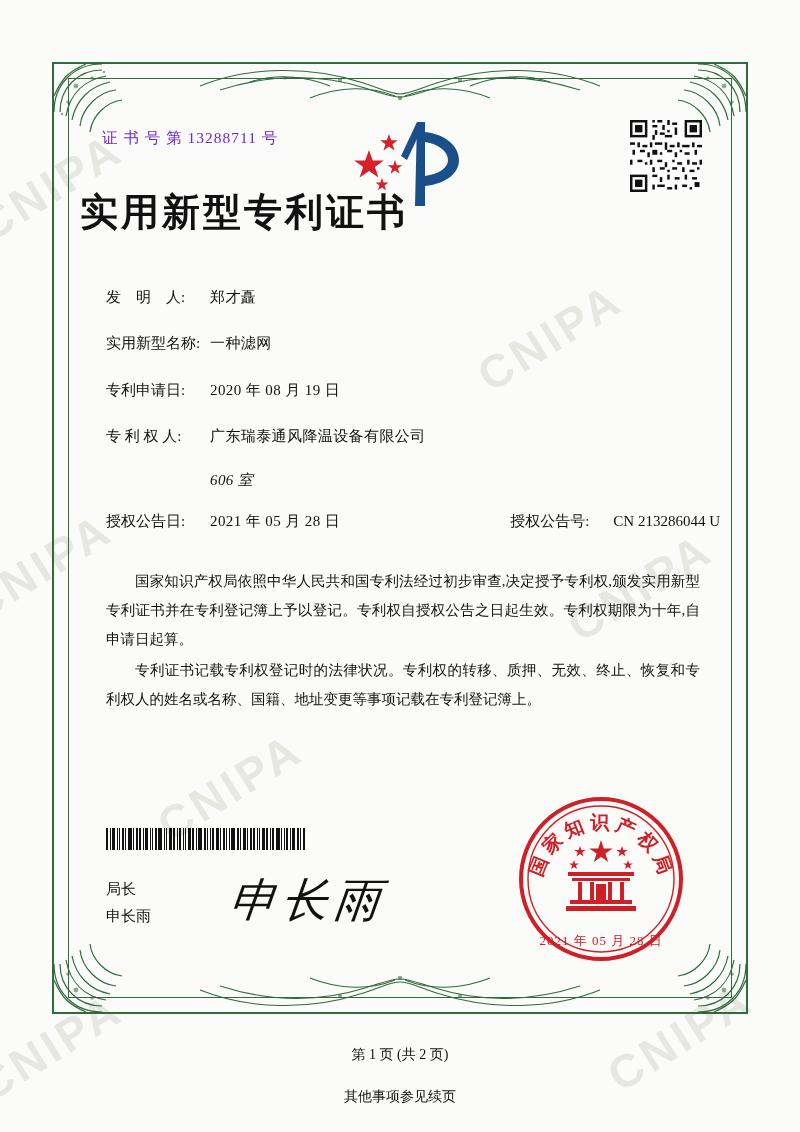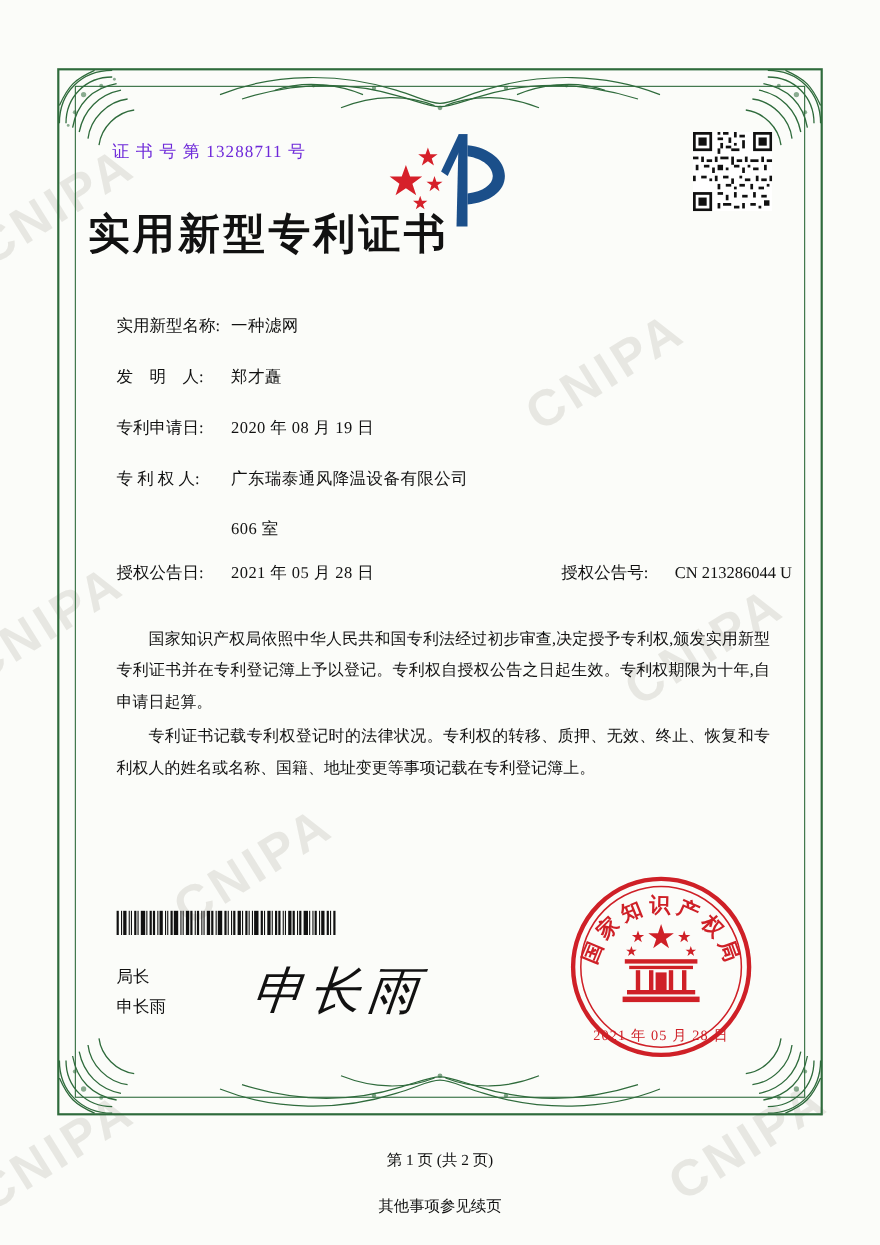--- a/index.html
+++ b/index.html
@@ -141,20 +141,21 @@
     letter-spacing: 0px;
     white-space: pre;
   }
   .field-value {
     flex: 1;
     letter-spacing: 0.4px;
   }
   .field-value-2 {
     margin-left: 104px;
     letter-spacing: 0.4px;
+    font-style: italic;
   }
 
   .paragraphs {
     margin-top: 34px;
     margin-left: 26px;
     margin-right: 20px;
     font-size: 14.5px;
     line-height: 2.0;
     color: #111;
     text-align: justify;
@@ -451,26 +452,26 @@
         <path d="M82 6 L90 6 L72 44 L66 40 Z"></path>
       </g>
     </svg>
 
     <div class="cert-no">证 书 号 第 13288711 号</div>
 
     <div class="title">实用新型专利证书</div>
 
     <div class="fields">
       <div class="field-row">
+        <div class="field-label">发　明　人:</div>
+        <div class="field-value">郑才矗</div>
+      </div>
+      <div class="field-row">
         <div class="field-label">实用新型名称:</div>
         <div class="field-value">一种滤网</div>
-      </div>
-      <div class="field-row">
-        <div class="field-label">发　明　人:</div>
-        <div class="field-value">郑才矗</div>
       </div>
       <div class="field-row">
         <div class="field-label">专利申请日:</div>
         <div class="field-value">2020 年 08 月 19 日</div>
       </div>
       <div class="field-row">
         <div class="field-label">专 利 权 人:</div>
         <div class="field-value">广东瑞泰通风降温设备有限公司</div>
       </div>
       <div class="field-value-2">606 室</div>

